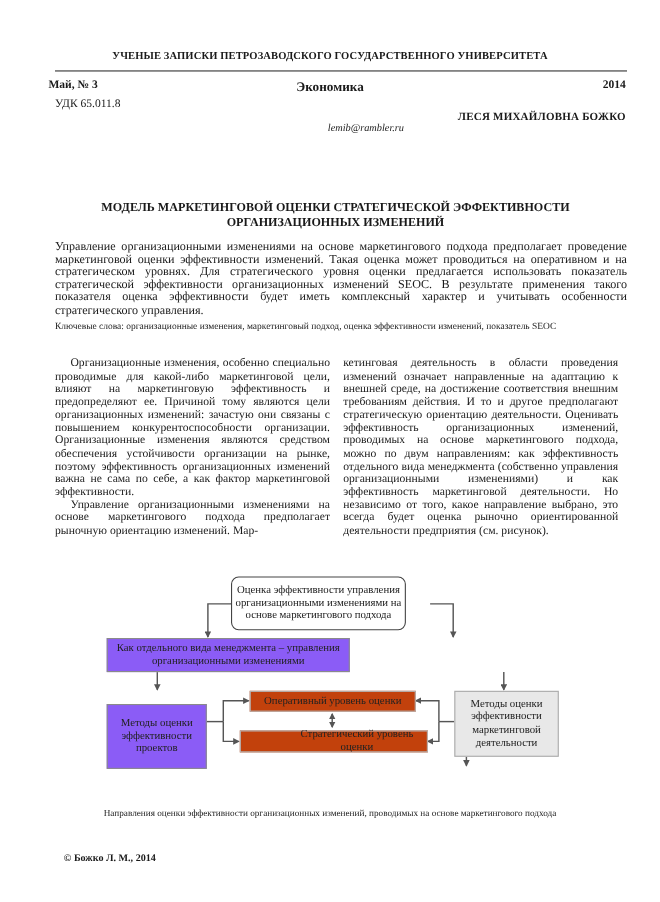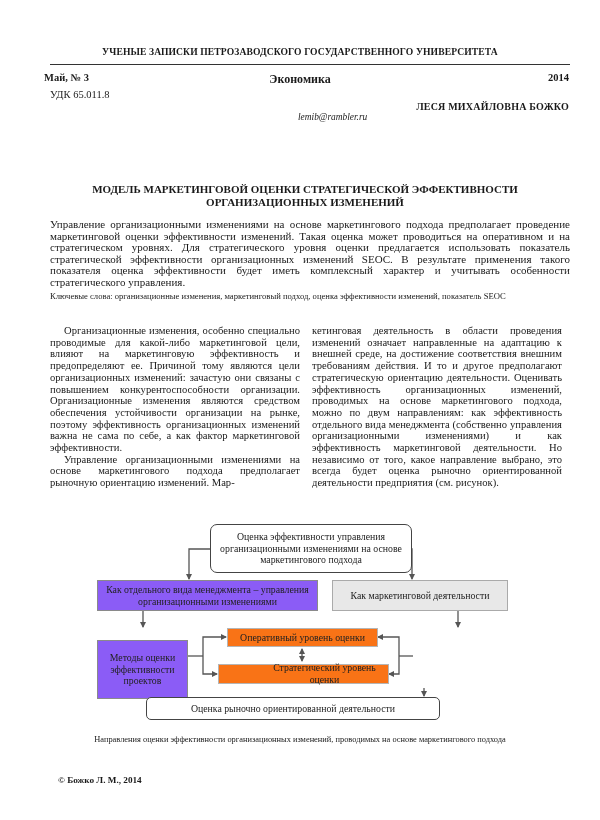--- a/index.html
+++ b/index.html
@@ -21,21 +21,21 @@
   .col-left { left:50px; }
   .col-right { left:312px; }
   .col p { margin:0; text-indent:14px; }
   .col p.cont { text-indent:0; }
 
   .diagram { left:0; top:0; width:600px; height:820px; }
   .box { position:absolute; box-sizing:border-box; display:flex; align-items:center; justify-content:center; text-align:center; font-size:9.8px; line-height:11.6px; color:#222; }
   .rounded { border:1.4px solid #444; border-radius:7px; background:#fff; }
   .gray-dark { background:#8b5cf6; border:1.6px solid #8a8a8a; }
   .gray-light { background:#e8e8e8; border:1.6px solid #aaa; }
-  .white-box { background:#f97316; border:1.2px solid #b5b5b5; }
+  .white-box { background:#c2410c; border:1.2px solid #b5b5b5; }
   .caption { left:0; width:600px; top:735px; text-align:center; font-size:8.4px; }
   .copyright { left:58px; top:775px; font-size:9.2px;font-weight:bold; }
 </style>
 </head>
 <body>
 
 <div class="abs journal-title">УЧЕНЫЕ ЗАПИСКИ ПЕТРОЗАВОДСКОГО ГОСУДАРСТВЕННОГО УНИВЕРСИТЕТА</div>
 <div class="abs rule"></div>
 <div class="abs meta-left">Май, № 3</div>
 <div class="abs meta-center">Экономика</div>
@@ -89,23 +89,22 @@
       <polyline points="399,656 399,637 378,637" marker-end="url(#ah)"></polyline>
       <polyline points="399,656 399,674 389,674" marker-end="url(#ah)"></polyline>
 
       <line x1="302" y1="649" x2="302" y2="661" marker-start="url(#ahs)" marker-end="url(#ah)"></line>
 
       <line x1="163" y1="687" x2="163" y2="696" marker-end="url(#ah)"></line>
       <line x1="424" y1="688" x2="424" y2="696" marker-end="url(#ah)"></line>
     </g>
   </svg>
 
-  <div class="box rounded" style="left:210px;top:524px;width:202px;height:49px;">Оценка эффективности управления организационными изменениями на основе маркетингового подхода</div>
+  <div class="box rounded" style="left:210px;top:524px;width:159px;height:49px;">Оценка эффективности управления организационными изменениями на основе маркетингового подхода</div>
   <div class="box gray-dark" style="left:97px;top:580px;width:221px;height:31px;">Как отдельного вида менеджмента – управления организационными изменениями</div>
-  <div class="box gray-light" style="left:332px;top:580px;width:176px;height:31px;">Как маркетинговой деятельности</div>
   <div class="box gray-dark" style="left:97px;top:640px;width:91px;height:59px;">Методы оценки эффективности проектов</div>
+  <div class="box gray-light" style="left:413px;top:628px;width:95px;height:60px;">Методы оценки эффективности маркетинговой деятельности</div>
   <div class="box white-box" style="left:227px;top:628px;width:151px;height:19px;">Оперативный уровень оценки</div>
   <div class="box white-box" style="left:218px;top:664px;width:171px;height:20px;padding-left:42px;">Стратегический уровень оценки</div>
-  <div class="box rounded" style="left:146px;top:697px;width:294px;height:23px;border-radius:5px;">Оценка рыночно ориентированной деятельности</div>
 </div>
 
 <div class="abs caption">Направления оценки эффективности организационных изменений, проводимых на основе маркетингового подхода</div>
 <div class="abs copyright">© Божко Л. М., 2014</div>
 
 </body></html>

